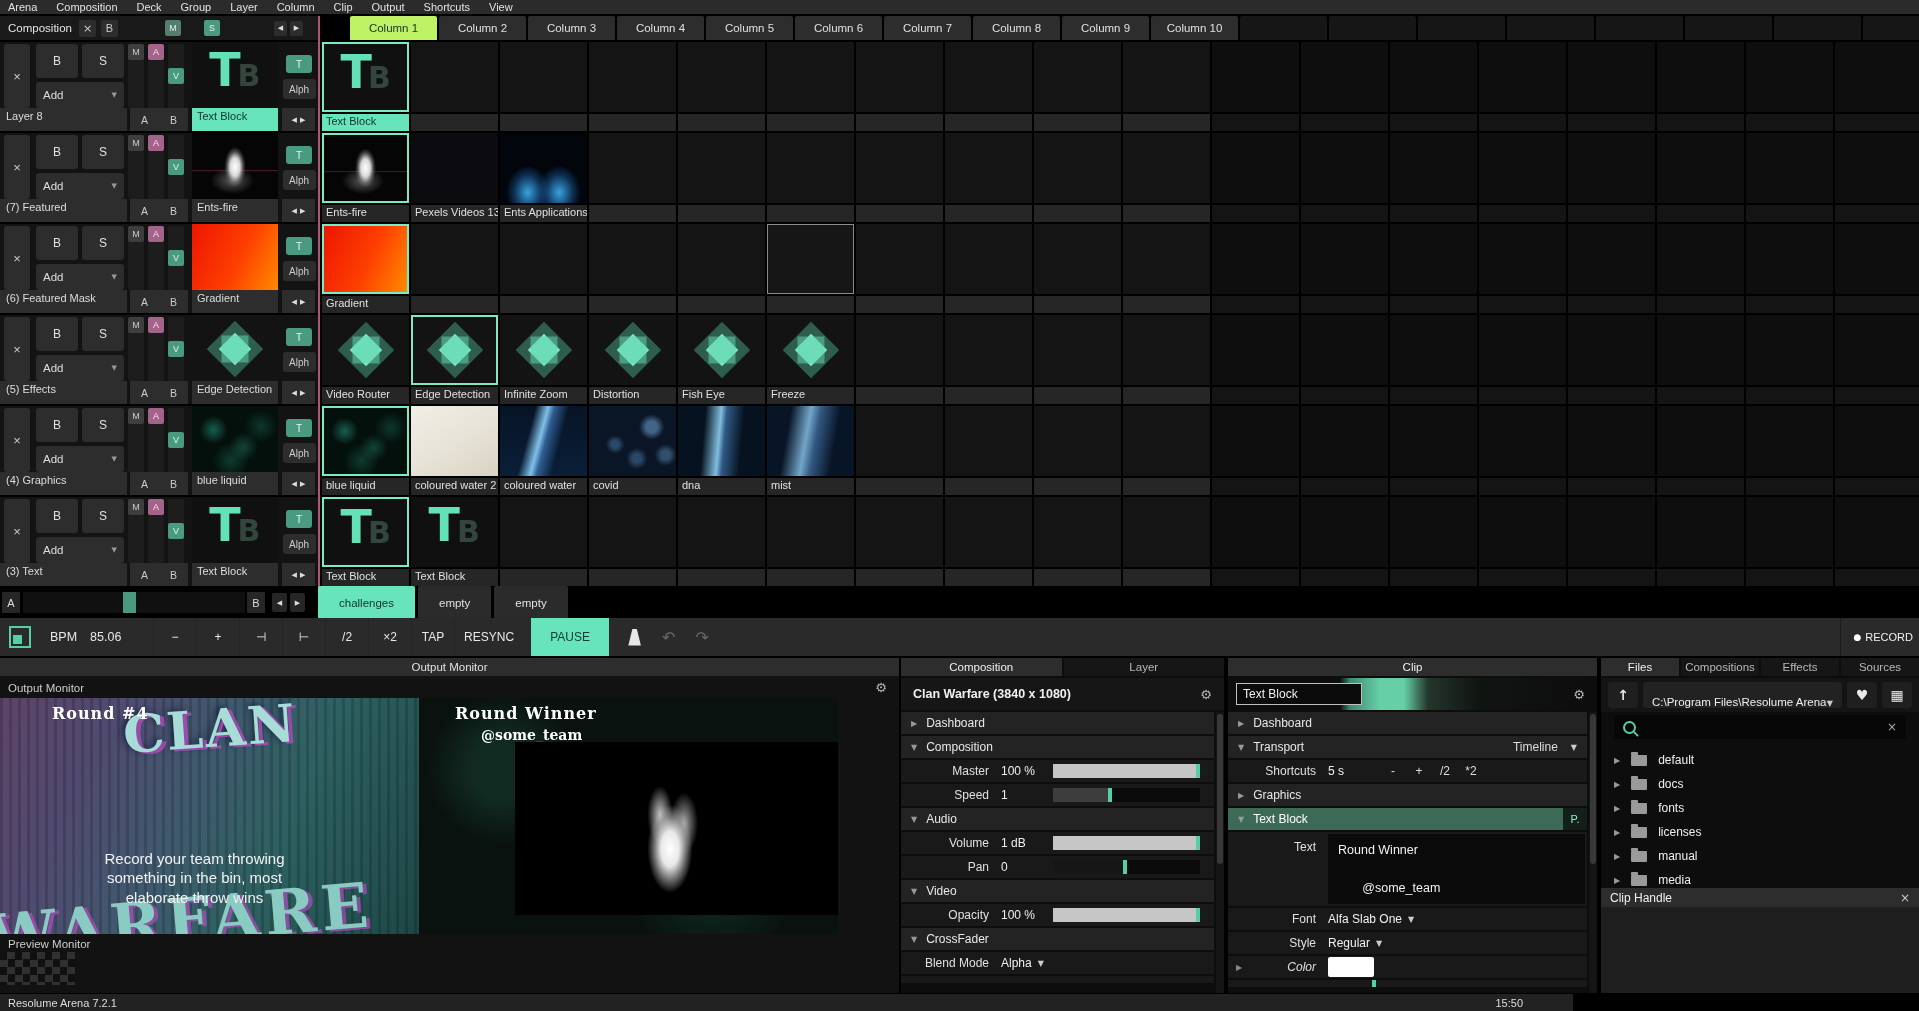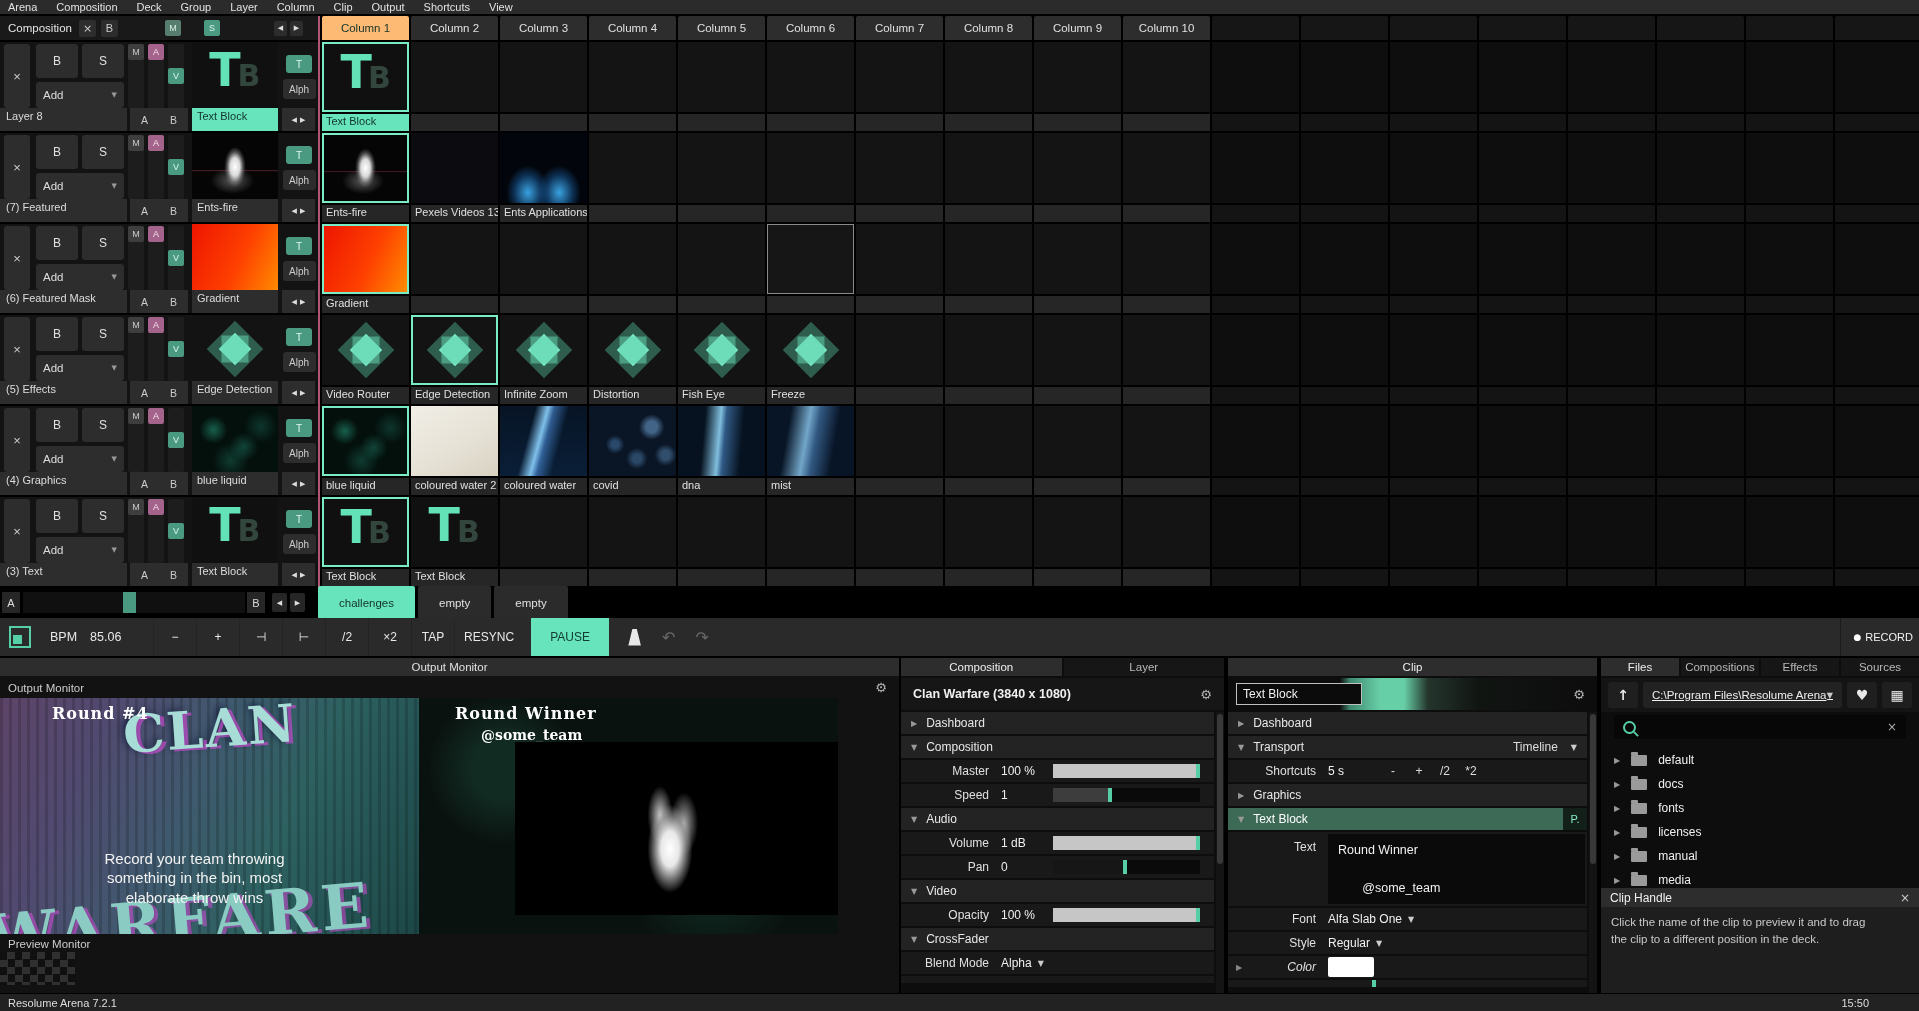--- a/index.html
+++ b/index.html
@@ -21,21 +21,21 @@
   .gh-toggle{width:16px;height:16px;border-radius:2px;display:flex;align-items:center;justify-content:center;
              font-size:9px;}
   .gh-toggle.m{background:#567d6e;color:#d9efe6;margin-left:47px;}
   .gh-toggle.s{background:#4a9a81;color:#e0f5ec;margin-left:23px;}
   .gh-nav{margin-left:54px;display:flex;gap:3px;}
   .gh-nav span{width:13px;height:15px;background:#2d2d2d;border-radius:2px;color:#ddd;font-size:7px;
                display:flex;align-items:center;justify-content:center;}
   .column-headers{position:absolute;left:322px;top:16px;height:24px;display:flex;}
   .colhead{width:87px;margin-right:2px;background:#2d2d2d;color:#e0e0e0;font-size:11.5px;border-radius:2px 2px 0 0;
            display:flex;align-items:center;justify-content:center;flex:none;}
-  .colhead.active{background:#fdba74;color:#14322a;}
+  .colhead.active{background:#bef264;color:#14322a;margin-left:28px;}
   .colhead.outside{background:#161616;}
 
   .pink-line{position:absolute;left:318px;top:16px;width:2px;height:572px;background:#b05575;}
 
   
   .grid-body{position:absolute;left:0;top:42px;width:1919px;}
   .layer-row{position:relative;height:89px;margin-bottom:2px;display:flex;}
   .sidebar{width:318px;height:89px;position:relative;background:#131313;flex:none;}
   .cells{display:flex;margin-left:4px;}
   .cell{width:87px;margin-right:2px;display:flex;flex-direction:column;flex:none;}
@@ -228,42 +228,42 @@
   .partial .handle{position:absolute;left:40%;top:0;width:4px;height:100%;background:#57cfa6;}
   .clip-name-row{height:32px;margin-top:2px;position:relative;background:
      linear-gradient(90deg,#0d0d0d 0 112px,#3f8a6f 122px,#67cfa8 152px 176px,#24352c 200px,#111512 250px,#0c0c0c 100%);}
   .clip-name-input{position:absolute;left:8px;top:5px;width:112px;height:20px;background:#0b0b0b;
      border:1px solid #c0c0c0;color:#f0f0f0;font-size:12px;padding:0 6px;display:flex;align-items:center;}
 
   .toolbar{height:34px;margin-top:2px;background:#141414;display:flex;align-items:center;gap:5px;
            padding:0 7px;box-sizing:border-box;}
   .tool-btn{width:30px;height:26px;background:#1f1f1f;border-radius:3px;color:#e8e8e8;display:flex;
             align-items:center;justify-content:center;font-size:14px;flex:none;}
-  .path-box{flex:1;height:26px;background:#222;border-radius:3px;display:flex;align-items:center;
-            padding:0 9px;font-size:11.5px;color:#eee;text-decoration:underline;}
+  .path-box{flex:1;height:26px;background:#222;border-radius:3px;display:flex;align-items:flex-end;
+            padding:0 9px;font-size:11.5px;color:#eee;}
   .path-box .row-caret{margin-left:auto;}
   .search-row{height:30px;display:flex;align-items:center;padding:0 13px;}
   .search-box{flex:1;height:24px;background:#070707;border-radius:4px;display:flex;align-items:center;
               padding:0 9px;gap:9px;}
   .mag{width:9px;height:9px;border:2px solid #57cfa6;border-radius:50%;position:relative;flex:none;}
   .mag::after{content:"";position:absolute;width:6px;height:2px;background:#57cfa6;
               transform:rotate(45deg);left:8px;top:10px;}
   .search-clear{margin-left:auto;color:#aaa;font-size:12px;}
   .folder-list{padding-top:6px;}
   .folder-row{height:24px;display:flex;align-items:center;gap:11px;padding-left:13px;font-size:12px;color:#f0f0f0;}
   .f-arrow{font-size:8px;color:#999;}
   .f-icon{width:16px;height:11px;background:#9a9a9a;border-radius:1px;position:relative;display:inline-block;}
   .f-icon::before{content:"";position:absolute;top:-3px;left:0;width:7px;height:3px;background:#9a9a9a;
                   border-radius:1px 1px 0 0;}
   .clip-handle{position:absolute;left:1601px;top:230px;width:318px;height:105px;background:#1e1e1e;}
   .ch-header{height:19px;background:#2d2d2d;display:flex;align-items:center;padding:0 9px;font-size:12px;color:#f0f0f0;}
   .ch-close{margin-left:auto;color:#ccc;font-size:12px;}
   .ch-body{padding:7px 10px;font-size:11.5px;color:#c9c9c9;line-height:1.45;}
 
-  .status-bar{position:absolute;left:0;top:993px;width:1919px;height:18px;background:#222;
+  .status-bar{position:absolute;left:0;top:993px;width:1573px;height:18px;background:#222;
               border-top:1px solid #000;display:flex;align-items:center;padding:0 8px;
               box-sizing:border-box;font-size:11px;color:#ddd;}
   .clock{position:absolute;right:50px;}
 </style>
 </head>
 <body>
 
 <div id="root">
 
   <div class="menu-bar">
@@ -1291,24 +1291,20 @@
             <span>media</span>
           </div>
         </div>
     </div>
 
     <div class="clip-handle">
       <div class="ch-header">
         <span>Clip Handle</span>
         <span class="ch-close ico">×</span>
       </div>
-      <div class="ch-body">
-        <div>Click the name of the clip to preview it and to drag</div>
-        <div>the clip to a different position in the deck.</div>
-      </div>
     </div>
   </div>
 
   <div class="status-bar">
     <span>Resolume Arena 7.2.1</span>
     <span class="clock">15:50</span>
   </div>
 </div>
 
 </body></html>

